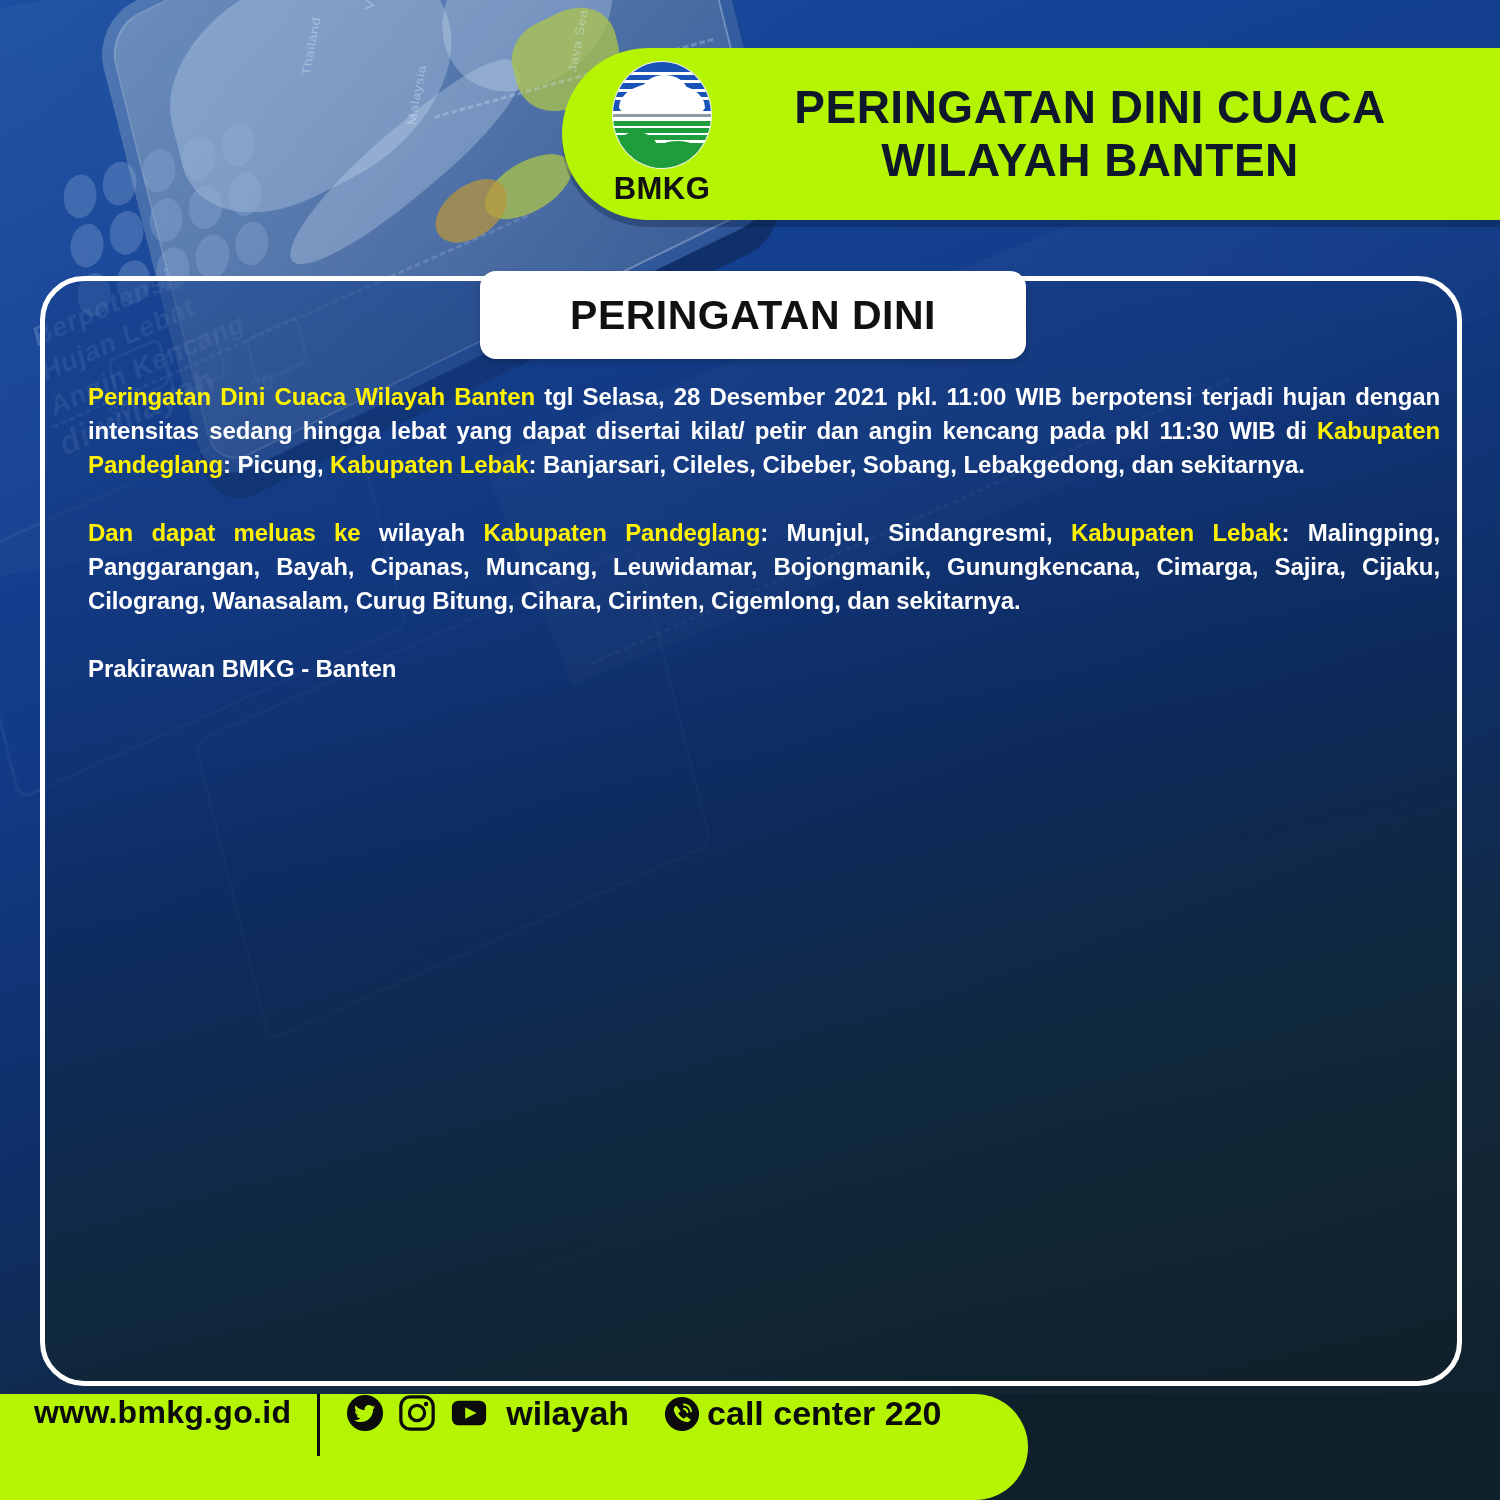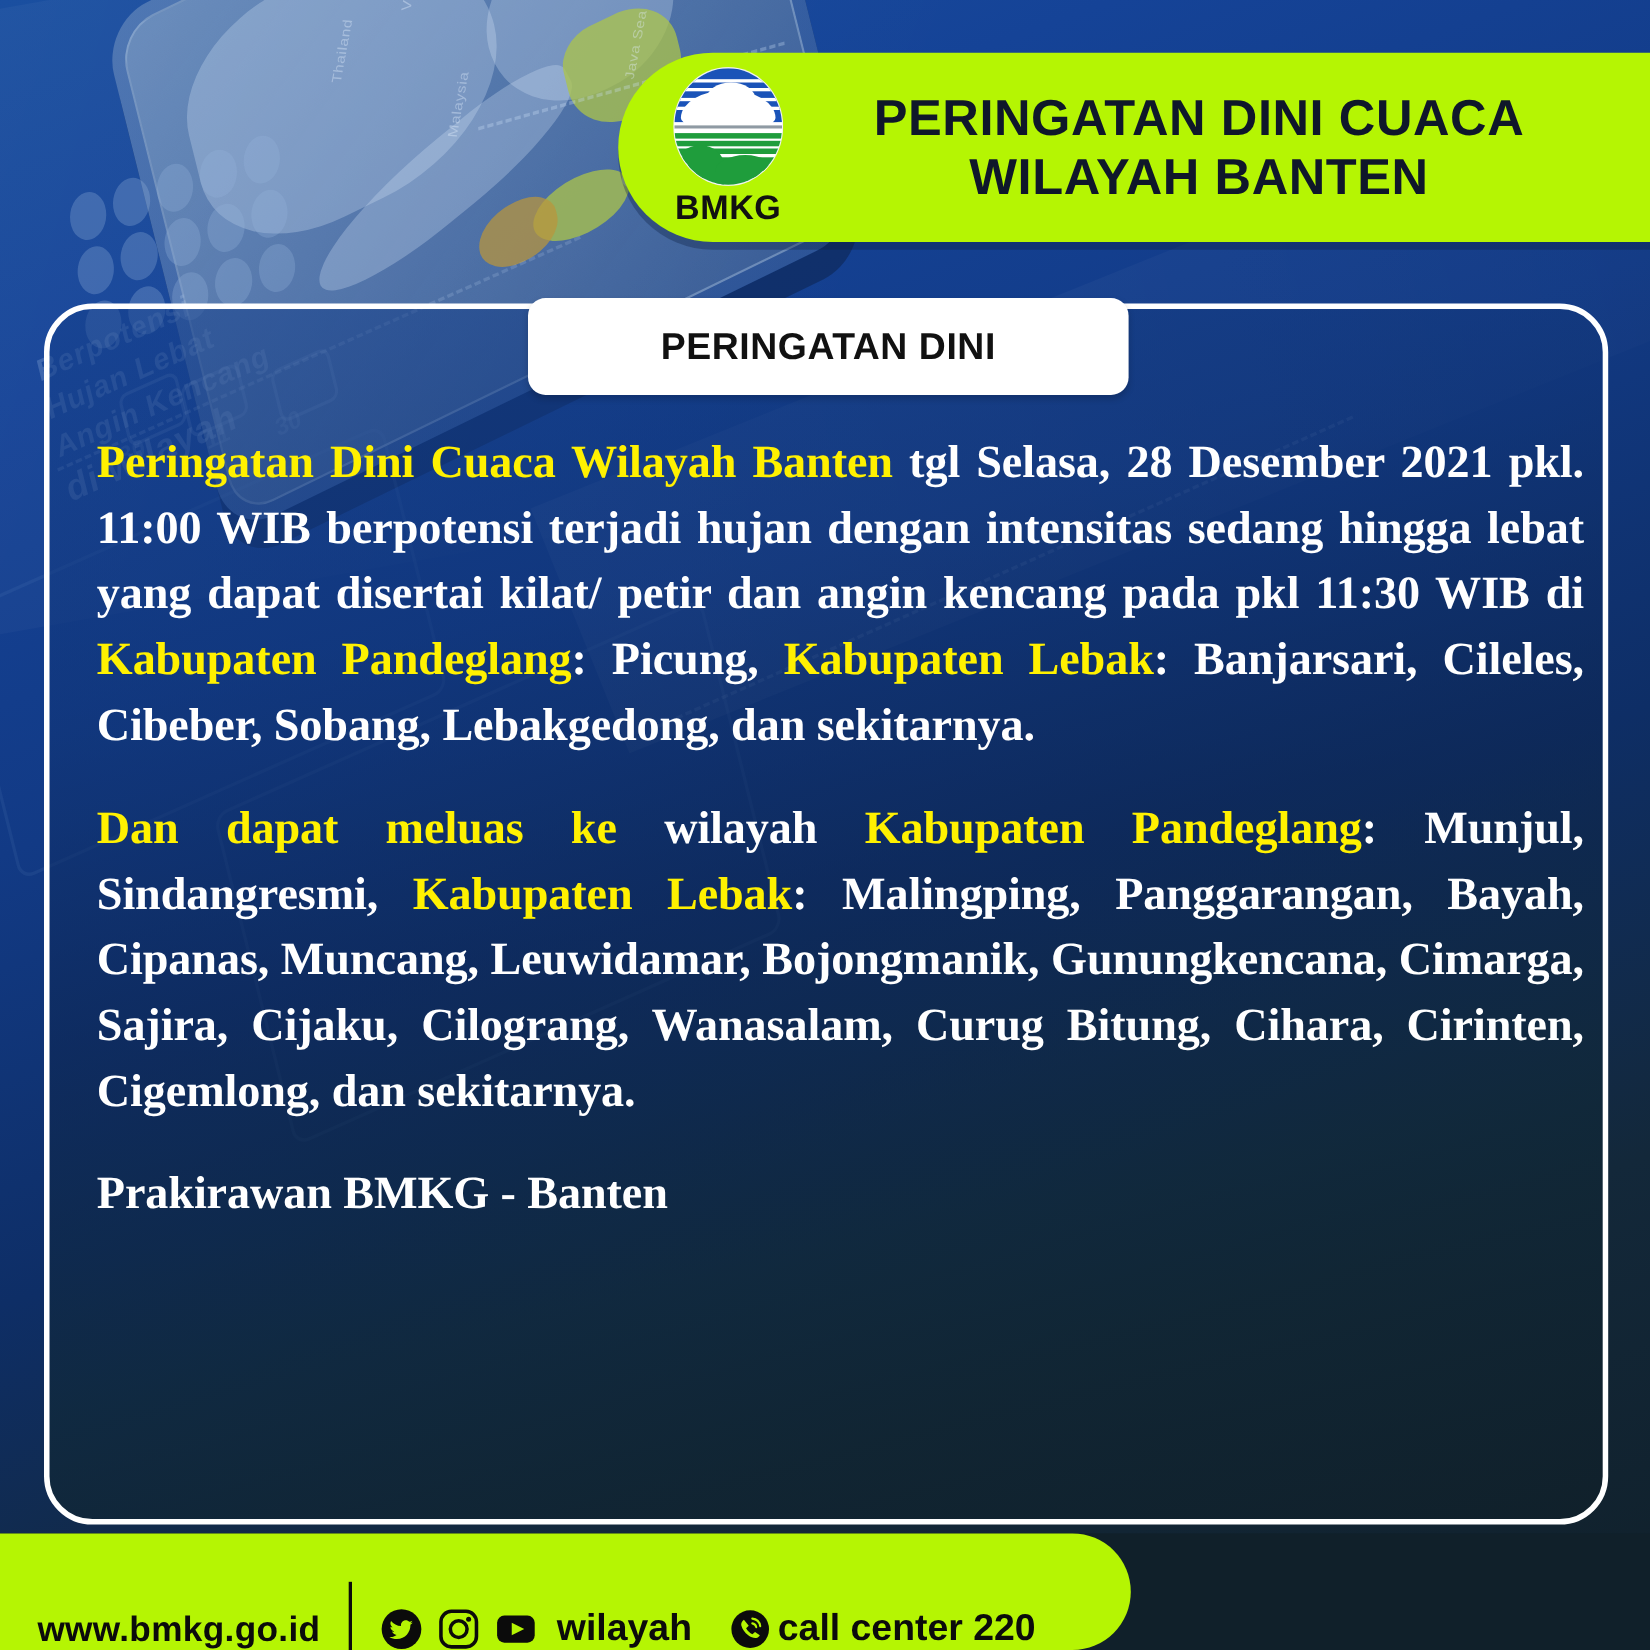--- a/index.html
+++ b/index.html
@@ -150,47 +150,47 @@
   }
 
   
   .title-pill{
     position:absolute;left:480px;top:271px;width:546px;height:88px;
     background:#ffffff;border-radius:16px;
     display:flex;align-items:center;justify-content:center;
     box-shadow:0 3px 6px rgba(0,0,0,0.18);
   }
   .title-pill span{
-    font-weight:bold;font-size:34px;color:#111;letter-spacing:0.5px;
+    font-weight:bold;font-size:41px;color:#111;letter-spacing:0.5px;
     font-family:"Liberation Sans",sans-serif;
   }
 
   
   .body-text{
-    position:absolute;left:88px;top:392px;width:1352px;
-    color:#ffffff;font-weight:bold;font-size:42px;line-height:1.42;
+    position:absolute;left:88px;top:380px;width:1352px;
+    color:#ffffff;font-weight:bold;font-size:24px;line-height:1.42;
     text-align:justify;
-    font-family:Liberation Serif, serif;
+    font-family:Liberation Sans, sans-serif;
     letter-spacing:-0.1px;
   }
   .body-text p{margin:0 0 34px 0;}
   .body-text p:last-child{margin-bottom:16px;}
   .hl{color:#FFF100;}
   .p-left{text-align:left;}
 
   
   .footer{
     position:absolute;left:0;bottom:0;width:1500px;height:106px;
     background:#10202A;
   }
   .footer-pill{
     position:absolute;left:0;top:0;width:1028px;height:106px;
     background:#B5F503;
     border-top-right-radius:56px;border-bottom-right-radius:56px;
-    display:flex;align-items:flex-end;
+    display:flex;align-items:flex-start;
   }
   .f-url{
     margin-left:34px;font-weight:bold;font-size:32px;color:#0b0b0b;letter-spacing:0.3px;
     font-family:"Liberation Sans",sans-serif;white-space:nowrap;
   }
   .f-div{width:3px;height:62px;background:#0b0b0b;margin:0 26px;}
   .f-icons{display:flex;align-items:center;gap:14px;}
   .f-ic{width:38px;height:38px;display:block;}
   .f-label{
     margin-left:18px;font-weight:bold;font-size:34px;color:#0b0b0b;

